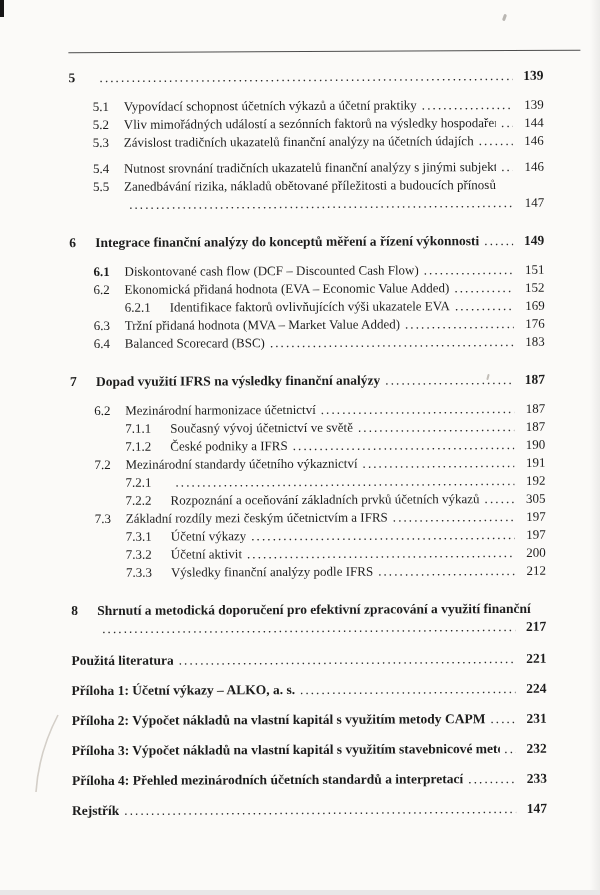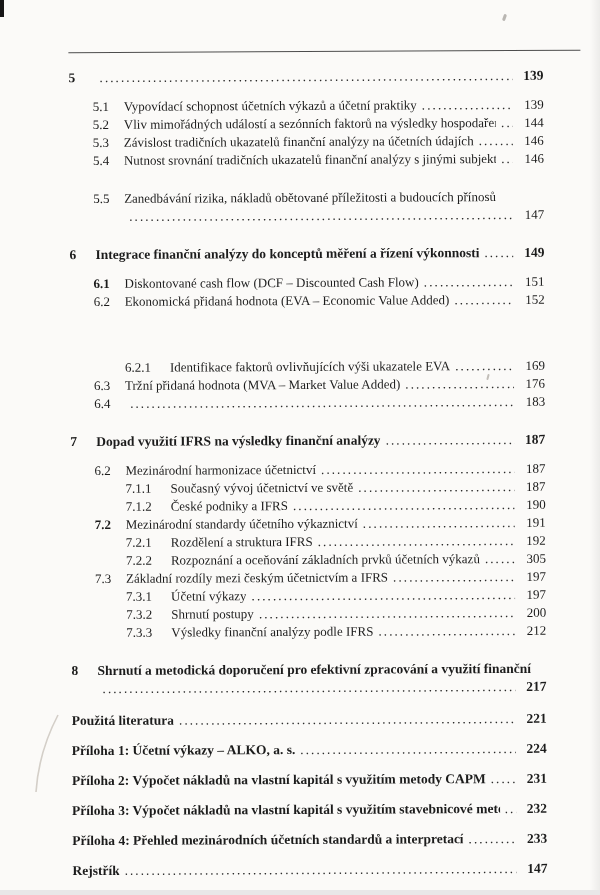--- a/index.html
+++ b/index.html
@@ -128,27 +128,27 @@
         <span class="leader"></span>
         <span class="page">144</span>
       </div>
       <div class="row sub" style="padding-left: 24px;">
         <span class="num" style="width: 31px;">5.3</span>
         <span class="label">Závislost tradičních ukazatelů finanční analýzy na účetních údajích</span>
         <span class="leader"></span>
         <span class="page">146</span>
       </div>
       <div class="row sub" style="padding-left: 24px;">
-        <span class="num" style="width: 31px;">5.4</span>
+        <span class="num" style="width: 31px; margin-top: 8px;">5.4</span>
         <span class="label">Nutnost srovnání tradičních ukazatelů finanční analýzy s jinými subjekty</span>
         <span class="leader"></span>
         <span class="page">146</span>
       </div>
       <div class="row sub" style="padding-left: 24px;">
-        <span class="num" style="width: 31px; margin-top: 20px;">5.5</span>
+        <span class="num" style="width: 31px;">5.5</span>
         <div class="body">
           <div>Zanedbávání rizika, nákladů obětované příležitosti a budoucích přínosů</div>
           <div class="line2">
             <span class="leader"></span>
             <span class="page">147</span>
           </div>
         </div>
       </div>
       <div class="row chapter" style="padding-left: 0px;">
         <span class="num" style="width: 26px;">6</span>
@@ -162,33 +162,34 @@
         <span class="leader"></span>
         <span class="page">151</span>
       </div>
       <div class="row sub" style="padding-left: 24px;">
         <span class="num" style="width: 31px;">6.2</span>
         <span class="label">Ekonomická přidaná hodnota (EVA – Economic Value Added)</span>
         <span class="leader"></span>
         <span class="page">152</span>
       </div>
       <div class="row subsub" style="padding-left: 55px;">
-        <span class="num" style="width: 45px; margin-top: 48px;">6.2.1</span>
+        <span class="num" style="width: 45px;">6.2.1</span>
         <span class="label">Identifikace faktorů ovlivňujících výši ukazatele EVA</span>
         <span class="leader"></span>
         <span class="page">169</span>
       </div>
       <div class="row sub" style="padding-left: 24px;">
         <span class="num" style="width: 31px;">6.3</span>
         <span class="label">Tržní přidaná hodnota (MVA – Market Value Added)</span>
         <span class="leader"></span>
         <span class="page">176</span>
       </div>
       <div class="row sub" style="padding-left: 24px;">
         <span class="num" style="width: 31px;">6.4</span>
+        <span class="label">Balanced Scorecard (BSC)</span>
         <span class="leader"></span>
         <span class="page">183</span>
       </div>
       <div class="row chapter" style="padding-left: 0px;">
         <span class="num" style="width: 26px;">7</span>
         <span class="label">Dopad využití IFRS na výsledky finanční analýzy</span>
         <span class="leader"></span>
         <span class="page">187</span>
       </div>
       <div class="row sub" style="padding-left: 24px;">
@@ -203,28 +204,27 @@
         <span class="leader"></span>
         <span class="page">187</span>
       </div>
       <div class="row subsub" style="padding-left: 55px;">
         <span class="num" style="width: 45px;">7.1.2</span>
         <span class="label">České podniky a IFRS</span>
         <span class="leader"></span>
         <span class="page">190</span>
       </div>
       <div class="row sub" style="padding-left: 24px;">
-        <span class="num" style="width: 31px; font-weight: bold;">7.2</span>
+        <span class="num" style="width: 31px;">7.2</span>
         <span class="label">Mezinárodní standardy účetního výkaznictví</span>
         <span class="leader"></span>
         <span class="page">191</span>
       </div>
       <div class="row subsub" style="padding-left: 55px;">
         <span class="num" style="width: 45px;">7.2.1</span>
-        <span class="label">Rozdělení a struktura IFRS</span>
         <span class="leader"></span>
         <span class="page">192</span>
       </div>
       <div class="row subsub" style="padding-left: 55px;">
         <span class="num" style="width: 45px;">7.2.2</span>
         <span class="label">Rozpoznání a oceňování základních prvků účetních výkazů</span>
         <span class="leader"></span>
         <span class="page">305</span>
       </div>
       <div class="row sub" style="padding-left: 24px;">
@@ -234,21 +234,21 @@
         <span class="page">197</span>
       </div>
       <div class="row subsub" style="padding-left: 55px;">
         <span class="num" style="width: 45px;">7.3.1</span>
         <span class="label">Účetní výkazy</span>
         <span class="leader"></span>
         <span class="page">197</span>
       </div>
       <div class="row subsub" style="padding-left: 55px;">
         <span class="num" style="width: 45px;">7.3.2</span>
-        <span class="label">Shrnutí postupy</span>
+        <span class="label">Účetní aktivit</span>
         <span class="leader"></span>
         <span class="page">200</span>
       </div>
       <div class="row subsub" style="padding-left: 55px;">
         <span class="num" style="width: 45px;">7.3.3</span>
         <span class="label">Výsledky finanční analýzy podle IFRS</span>
         <span class="leader"></span>
         <span class="page">212</span>
       </div>
       <div class="row chapter" style="padding-left: 0px;">

